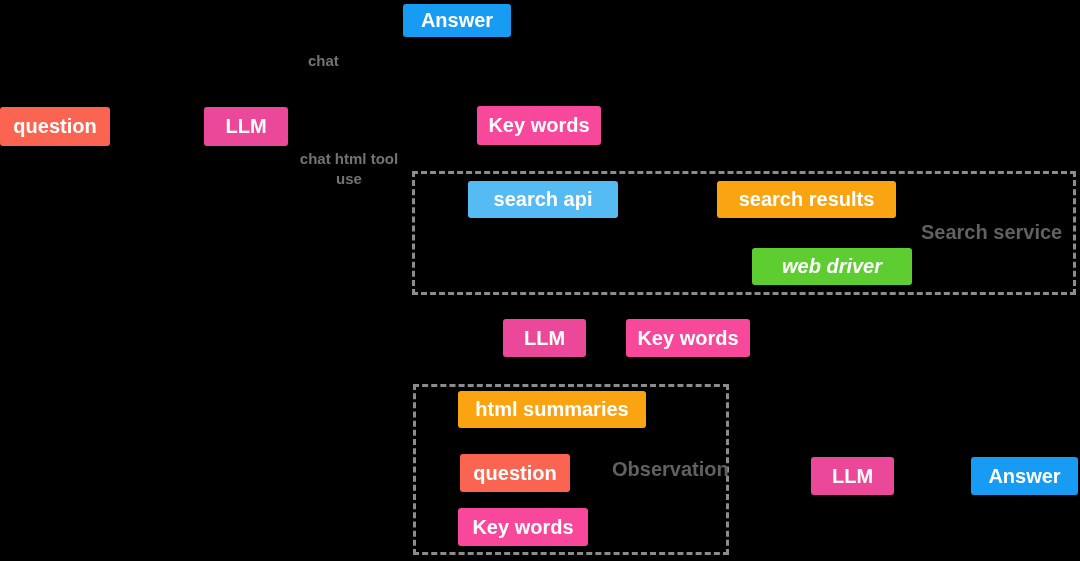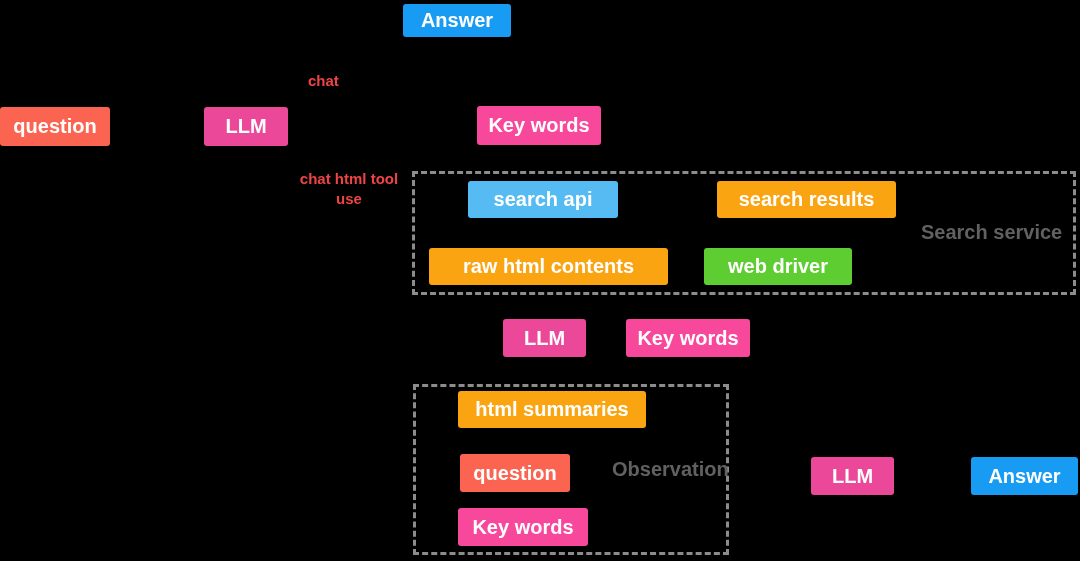--- a/index.html
+++ b/index.html
@@ -35,42 +35,41 @@
   }
   .group-label{
     position:absolute;
     color:#616161;
     font-size:20px;
     font-weight:bold;
     white-space:nowrap;
   }
   .edge-label{
     position:absolute;
-    color:#ef4444;
+    color:#737373;
     font-size:15px;
     font-weight:bold;
-    margin-top:20px;
   }
   .edge-label.wrap{
     width:110px;
     text-align:center;
     white-space:normal;
     line-height:1.3;
   }
   
   #answer-top   {left:403px; top:4px;   width:108px; height:33px;}
   #question-left{left:0px;   top:107px; width:110px; height:39px;}
   #llm-left     {left:204px; top:107px; width:84px;  height:39px;}
   #keywords-top {left:477px; top:106px; width:124px; height:39px;}
   #search-group {left:412px; top:171px; width:664px; height:124px;}
   #search-api   {left:468px; top:181px; width:150px; height:37px;}
   #search-results{left:717px;top:181px; width:179px; height:37px;}
   #search-service-label{left:921px; top:221px;}
   #raw-html     {left:429px; top:248px; width:239px; height:37px;}
-  #web-driver   {left:704px; top:248px; width:148px; height:37px;}
+  #web-driver   {left:752px; top:248px; width:160px; height:37px;font-style:italic;}
   #llm-mid      {left:503px; top:319px; width:83px;  height:38px;}
   #keywords-mid {left:626px; top:319px; width:124px; height:38px;}
   #obs-group    {left:413px; top:384px; width:316px; height:171px;}
   #html-summaries{left:458px;top:391px; width:188px; height:37px;}
   #question-obs {left:460px; top:454px; width:110px; height:38px;}
   #observation-label{left:612px; top:458px;}
   #keywords-obs {left:458px; top:508px; width:130px; height:38px;}
   #llm-right    {left:811px; top:457px; width:83px;  height:38px;}
   #answer-right {left:971px; top:457px; width:107px; height:38px;}
   #chat-label   {left:308px; top:52px;}
@@ -94,21 +93,20 @@
   <div class="node pink" id="keywords-top">Key words</div>
 
   <div class="group" id="search-group"></div>
 
   <div class="group-label" id="search-service-label">Search service</div>
 
   <div class="node lightblue" id="search-api">search api</div>
 
   <div class="node orange" id="search-results">search results</div>
 
-  <div class="node orange" id="raw-html">raw html contents</div>
 
   <div class="node green" id="web-driver">web driver</div>
 
   <div class="node gray" id="llm-mid">LLM</div>
 
   <div class="node pink" id="keywords-mid">Key words</div>
 
   <div class="group" id="obs-group"></div>
 
   <div class="group-label" id="observation-label">Observation</div>

